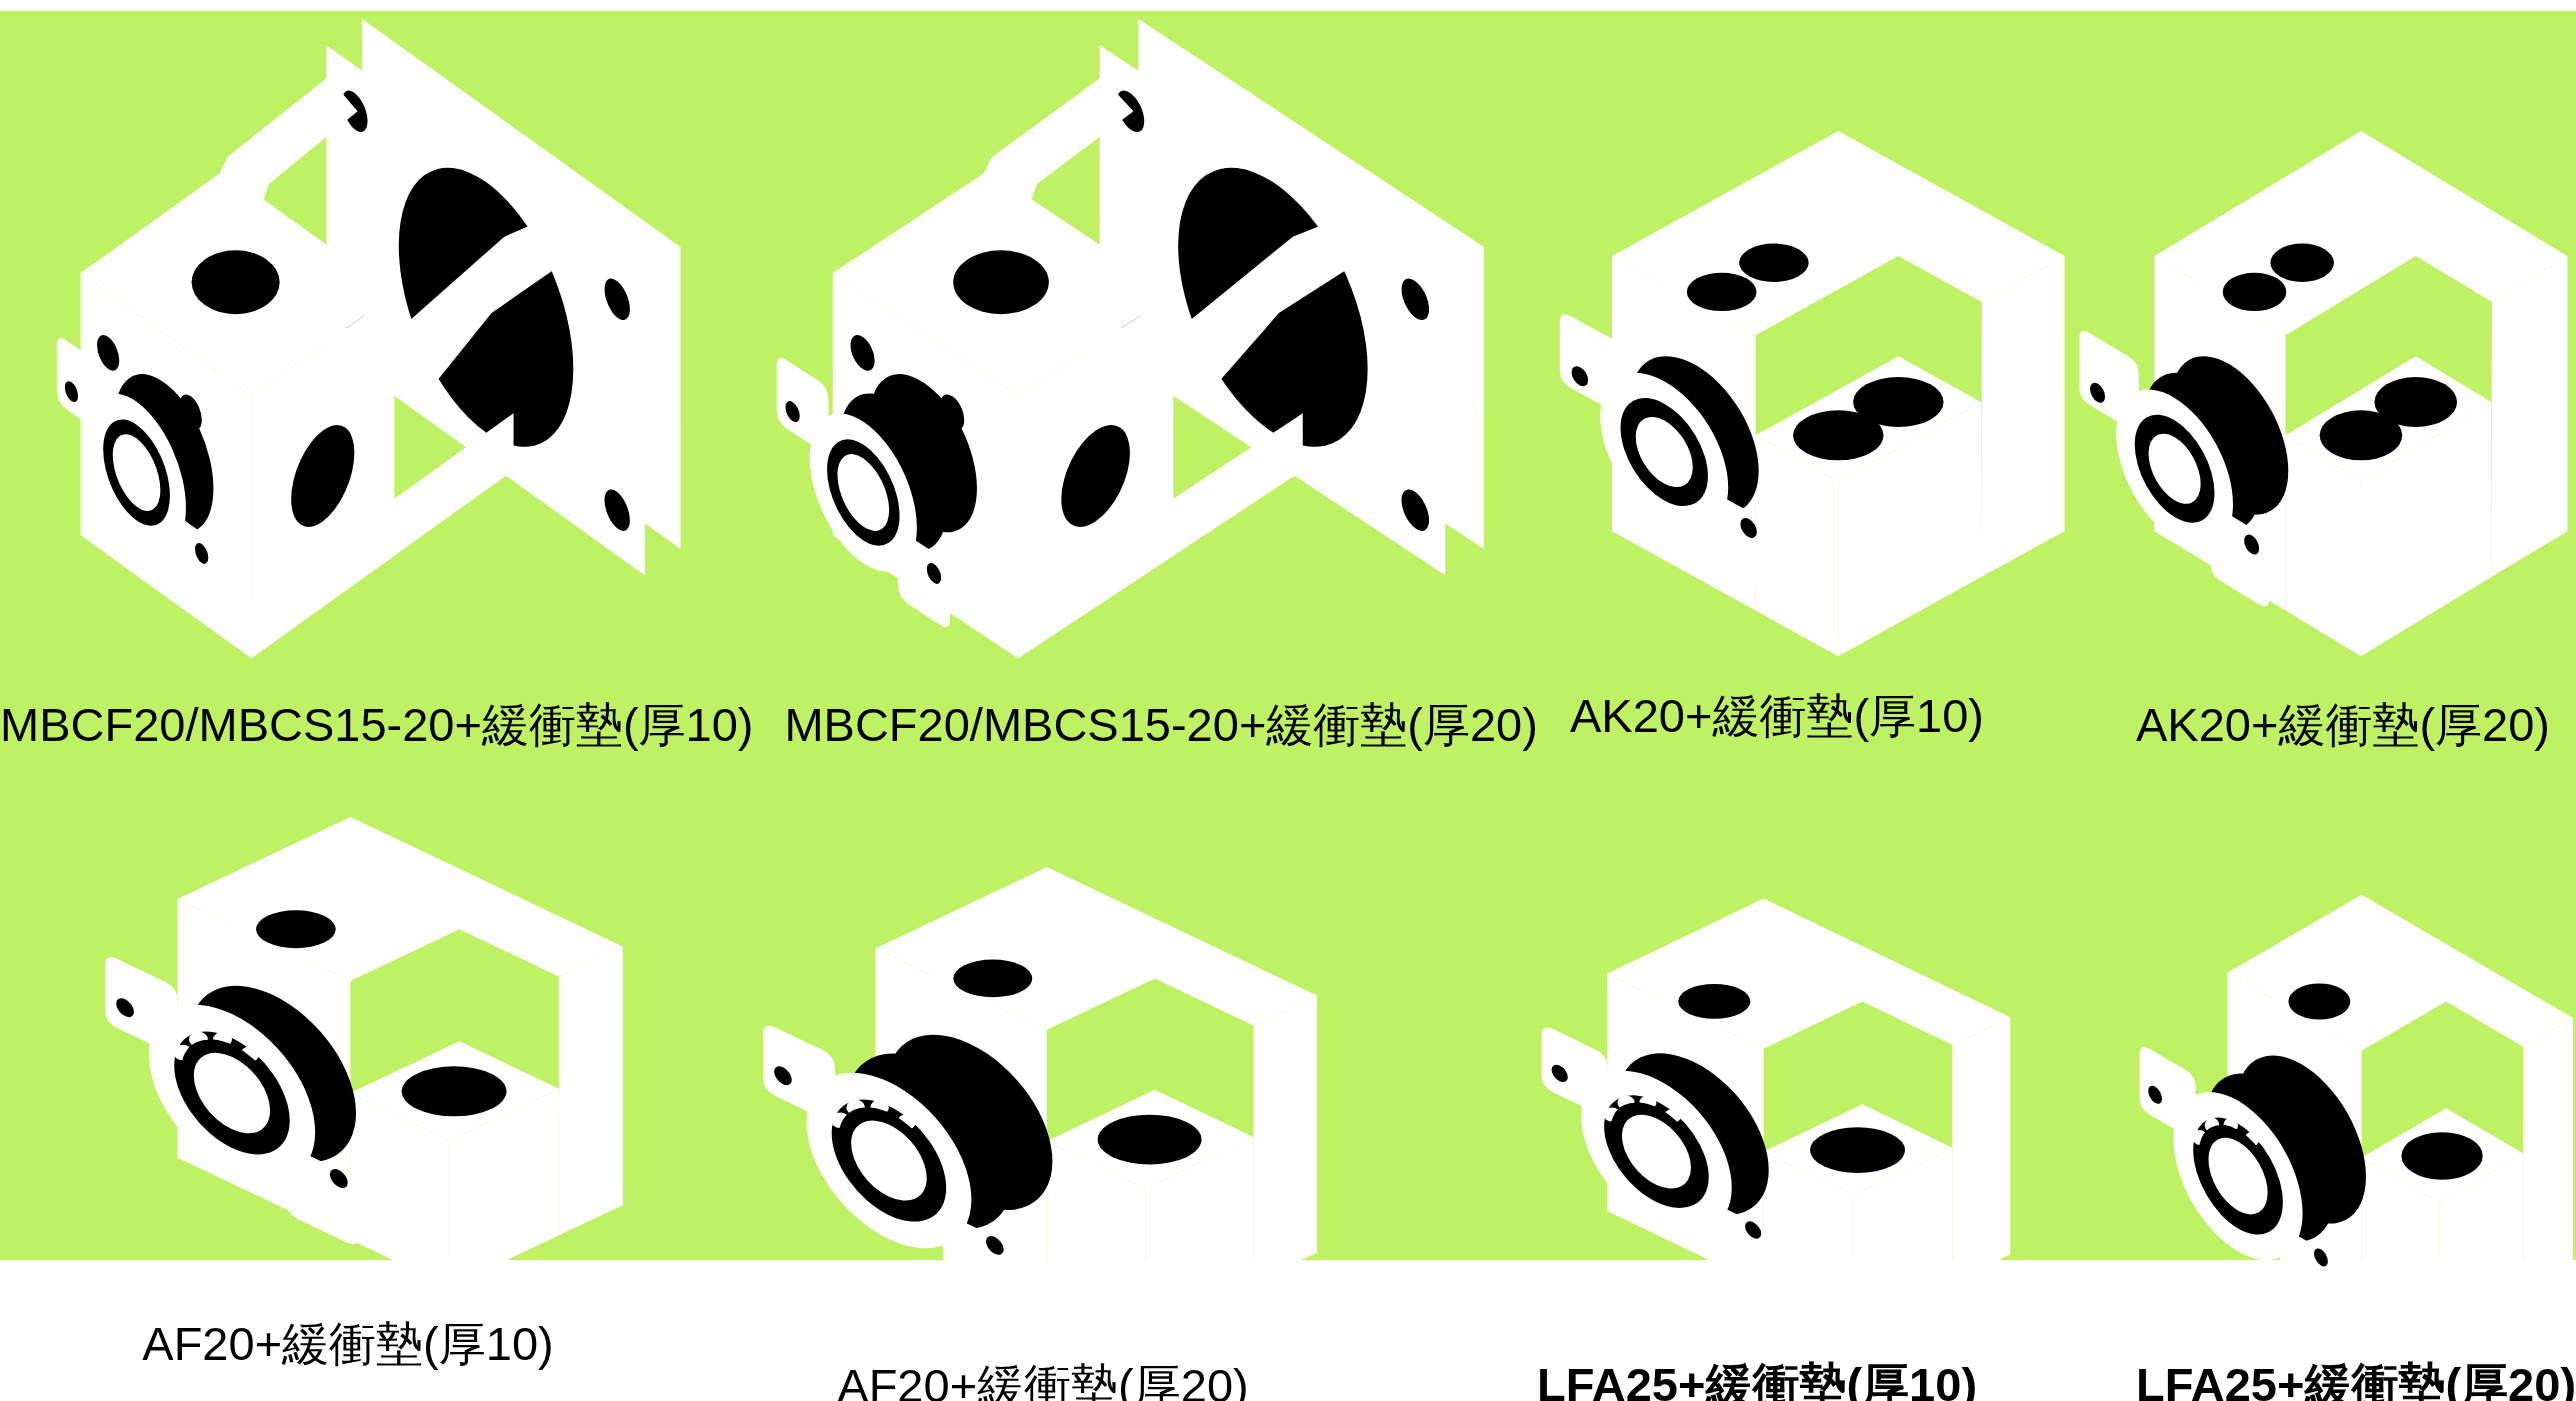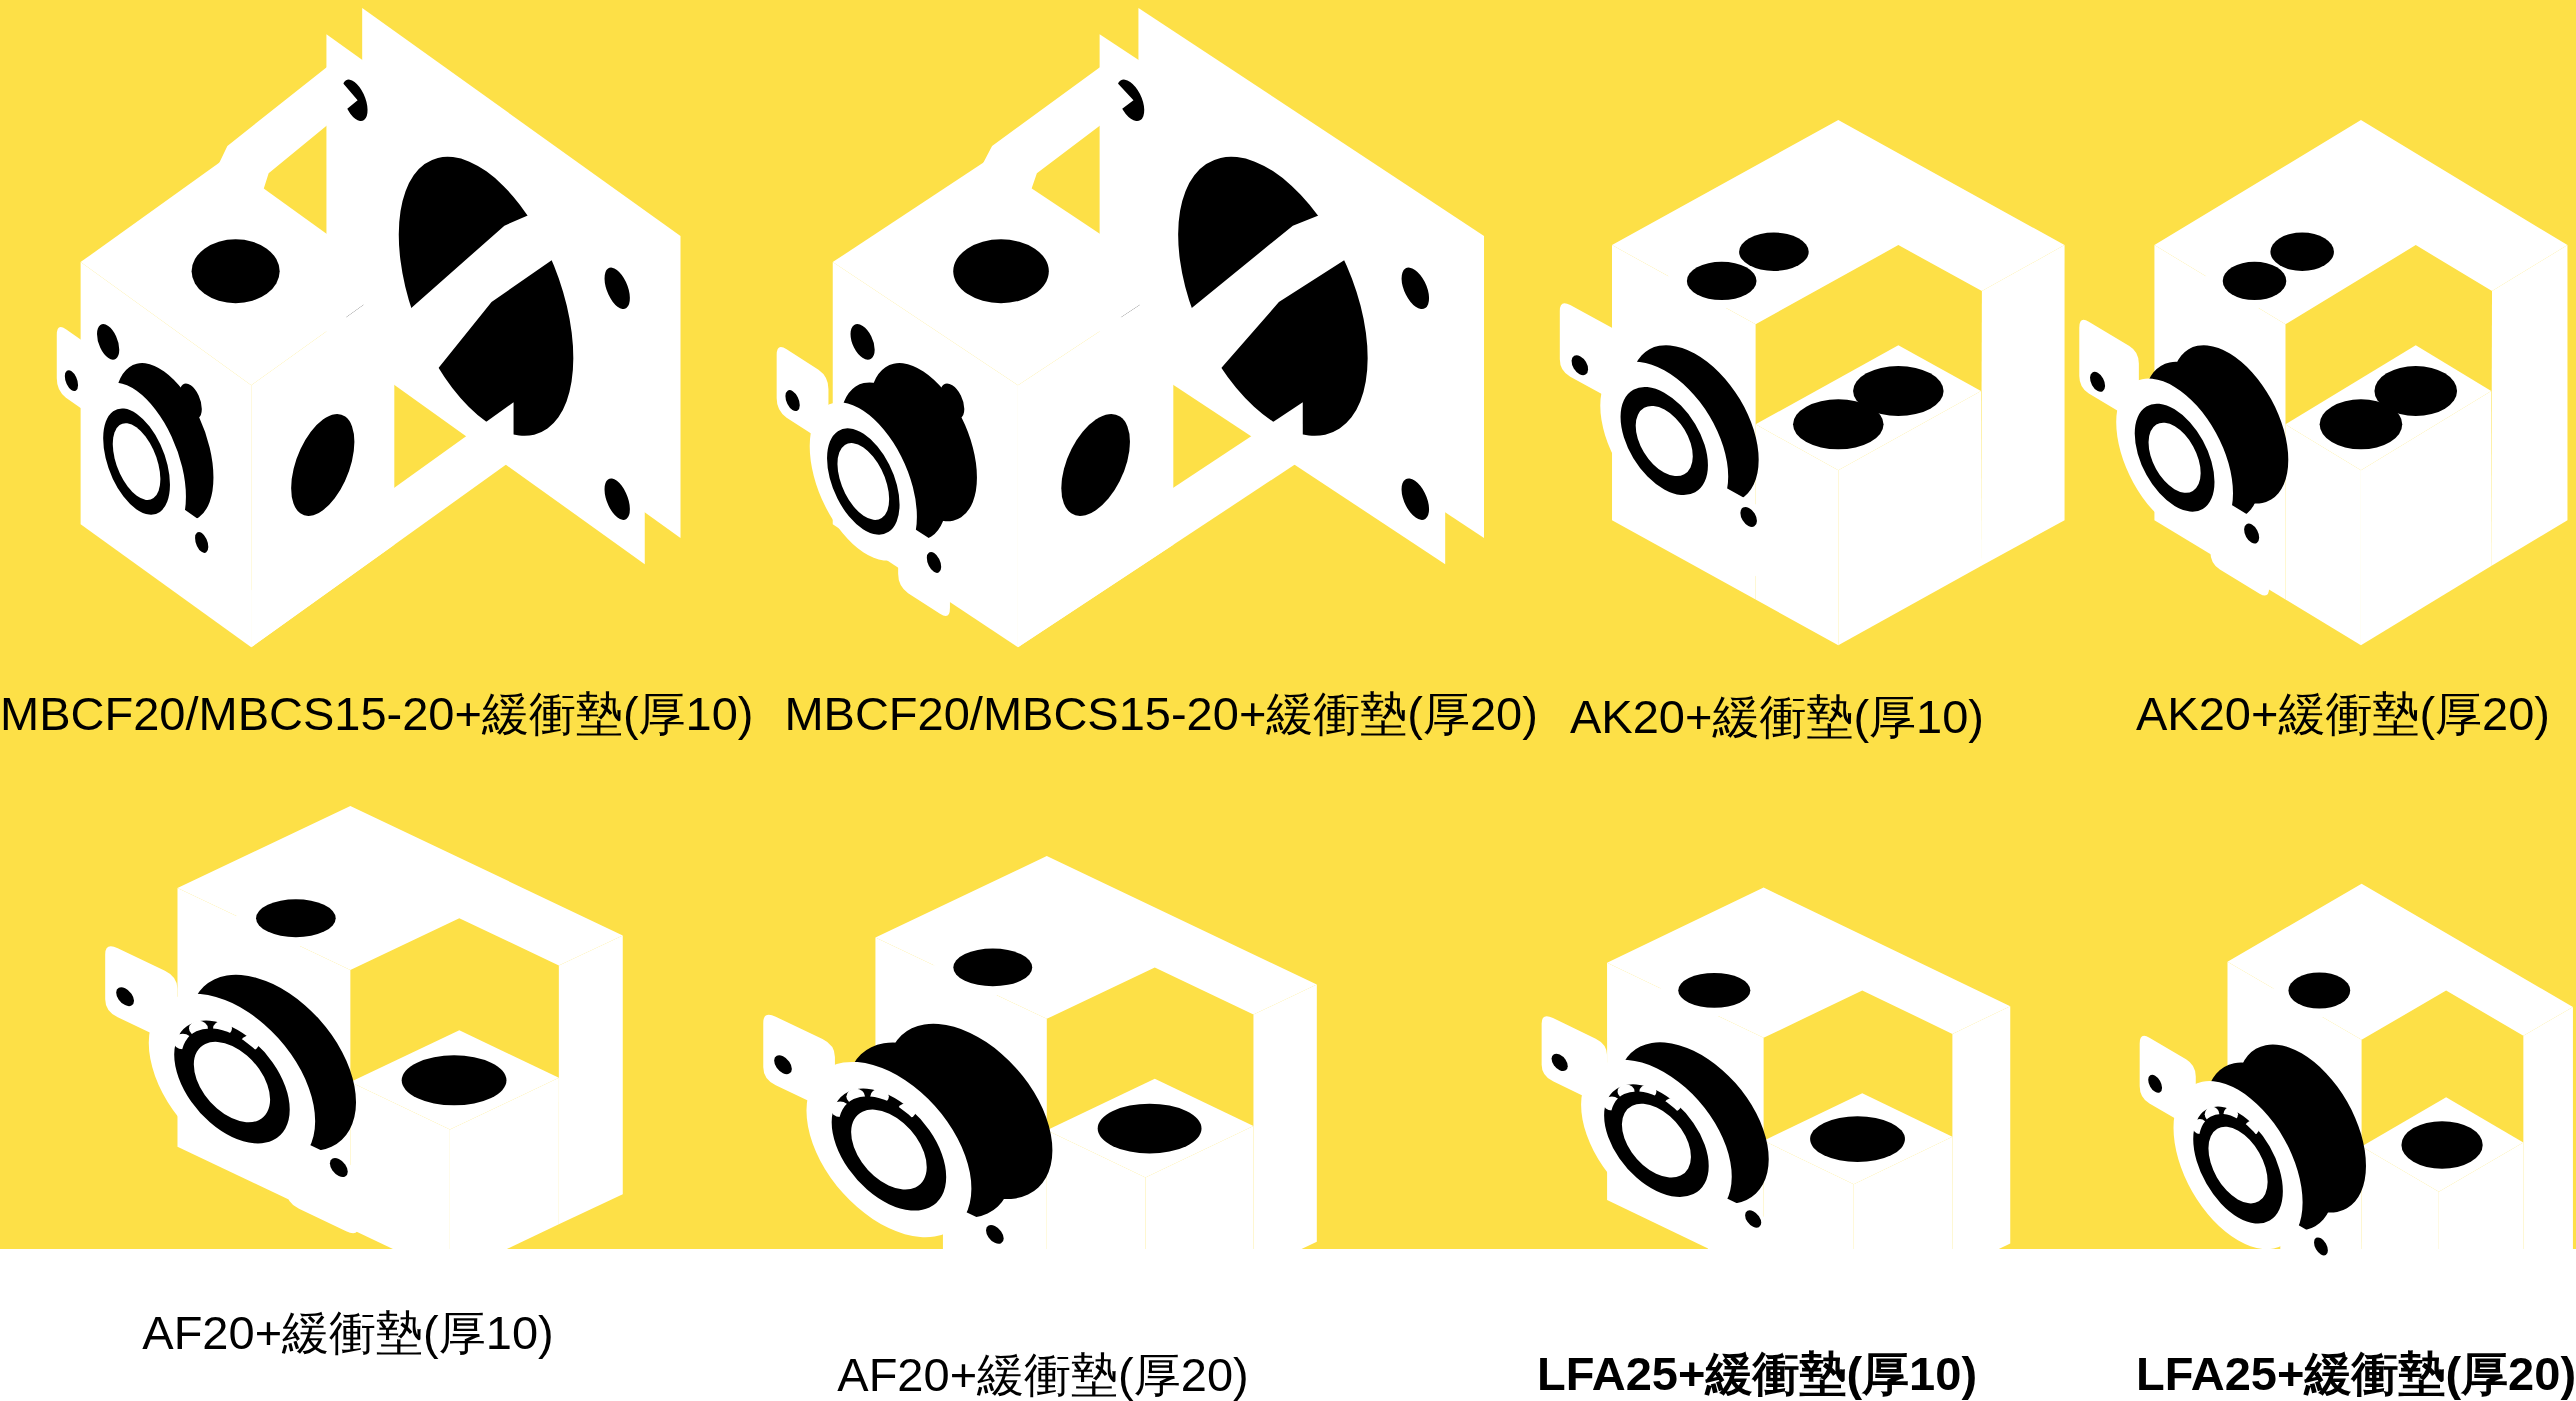--- a/index.html
+++ b/index.html
@@ -1,18 +1,18 @@
 <!DOCTYPE html>
 <html style="font-size:13px"><head>
 <meta charset="utf-8">
 <style>
   html,body{margin:0;padding:0;}
   body{width:2576px;height:1401px;background:#ffffff;overflow:hidden;
        font-family:"Liberation Sans", sans-serif;}
-  #canvas{position:relative;width:2576px;height:1249px;background:#fde047;}
+  #canvas{position:relative;width:2576px;height:1249px;background:#bef264;margin-top:11px;}
   figure.fig{position:absolute;margin:0;padding:0;}
   figure.fig > svg{display:block;}
   figcaption.cap{position:absolute;width:706px;text-align:center;white-space:nowrap;
        font-size:47px;color:#000;line-height:1.1;}
   .f{fill:#fff;}
   .s1{stroke-width:4.4px;}
   .s2{stroke-width:2.2px;}
   #defs-svg{position:absolute;width:0;height:0;overflow:hidden;}
 </style>
 </head>
@@ -165,21 +165,21 @@
     <svg width="722" height="661" viewBox="-35 0 725 580" preserveAspectRatio="none">
       <use href="#sym-mbcf-thick" width="725" height="580" x="-35" y="0"></use>
     </svg>
     <figcaption class="cap" style="left:16.4px;top:688px;">MBCF20/MBCS15-20+緩衝墊(厚20)</figcaption>
   </figure>
 
   <figure class="fig" style="left:1525px;top:115px;">
     <svg width="550" height="542" viewBox="-30 -6 632 650" preserveAspectRatio="none">
       <use href="#sym-ak-thin" width="632" height="650" x="-30" y="-6"></use>
     </svg>
-    <figcaption class="cap" style="left:-101px;top:576px;">AK20+緩衝墊(厚10)</figcaption>
+    <figcaption class="cap" style="left:-101px;top:564px;">AK20+緩衝墊(厚10)</figcaption>
   </figure>
 
   <figure class="fig" style="left:2075px;top:115px;">
     <svg width="502" height="542" viewBox="-30 -6 632 650" preserveAspectRatio="none">
       <use href="#sym-ak-thick" width="632" height="650" x="-30" y="-6"></use>
     </svg>
     <figcaption class="cap" style="left:-85px;top:573px;">AK20+緩衝墊(厚20)</figcaption>
   </figure>
 
   <figure class="fig" style="left:57px;top:800px;">

